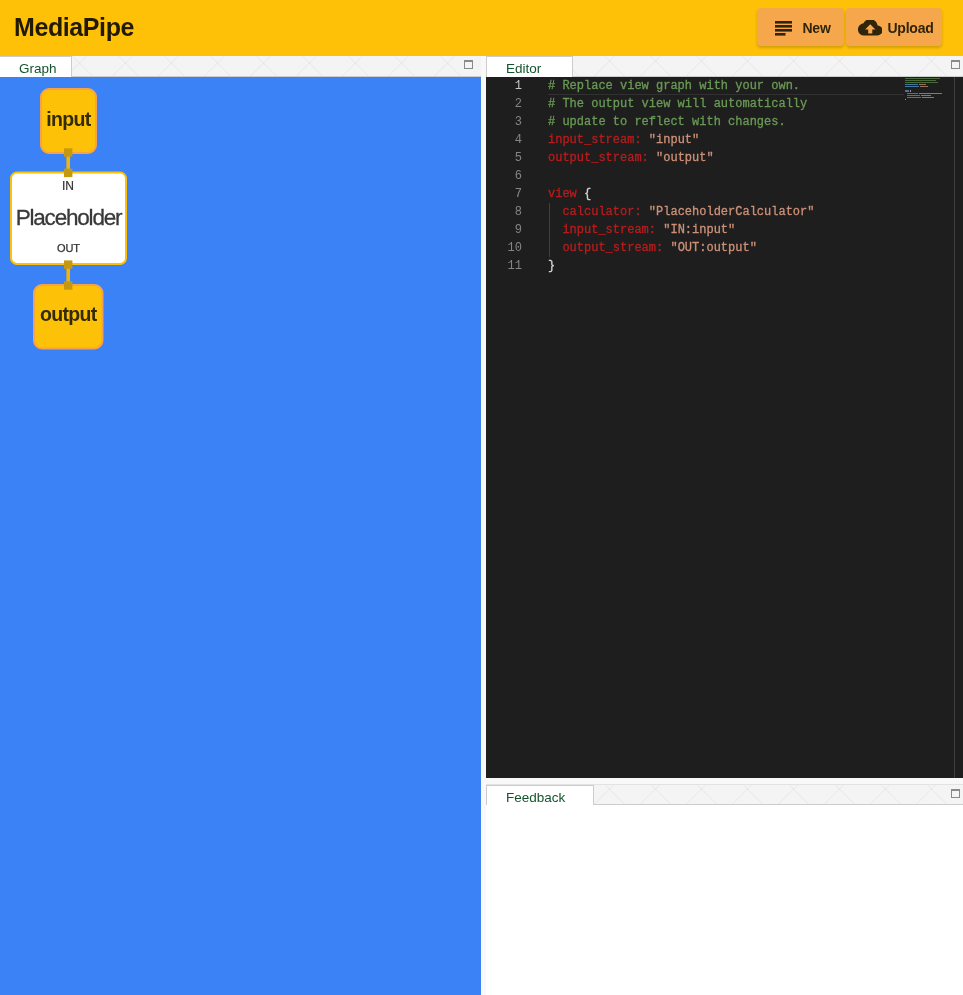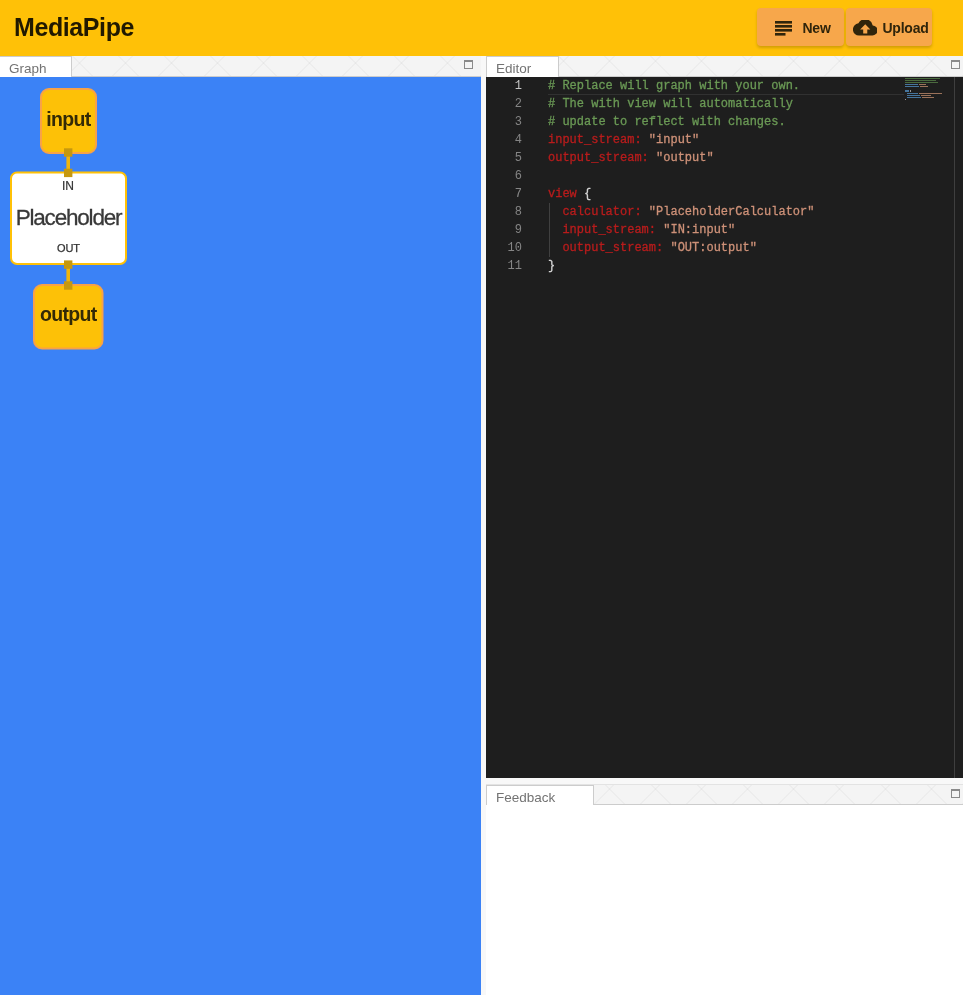--- a/index.html
+++ b/index.html
@@ -9,36 +9,36 @@
 
   
   #toolbar { left:0; top:0; width:963px; height:56px; background:#FFC107; }
   #logo { left:14px; top:0; height:55px; line-height:54px; font-size:25px;
     font-weight:bold; color:rgba(0,0,0,0.87); letter-spacing:-0.4px; }
   .btn { top:8px; height:38px; background:#F7A74B; border-radius:4px;
     box-shadow:0 2px 3px rgba(0,0,0,0.18); display:flex; align-items:center;
     justify-content:center; color:#30250b; font-size:14px; font-weight:bold;
     letter-spacing:-0.2px; }
   #btn-new { left:757px; width:87px; padding-left:5px; }
-  #btn-upload { left:846px; width:86px; padding-left:4px; }
+  #btn-upload { left:846px; width:96px; padding-left:4px; }
   .btn svg { margin-right:9px; margin-top:2px; flex:none; }
   .btn span { margin-top:2px; }
 
   
   .tabbar { background:#f4f4f4;
     background-image:
       repeating-linear-gradient(45deg, rgba(0,0,0,0.028) 0 1.2px, transparent 1.2px 32.5px),
       repeating-linear-gradient(-45deg, rgba(0,0,0,0.028) 0 1.2px, transparent 1.2px 32.5px);
     border-bottom:1px solid #cccccc; }
   #tabbar-graph  { left:0;   top:56px;  width:481px; height:21px; }
   #tabbar-editor { left:486px; top:56px; width:477px; height:21px; }
   #tabbar-feedback { left:486px; top:783.5px; width:477px; height:21.5px; border-top:1px solid #e3e3e3; }
   .tab { position:absolute; left:0; top:0; bottom:-1px; background:#ffffff;
-    border:1px solid #cccccc; border-bottom:none; color:#737373; font-size:13.5px;
-    padding-left:9px; line-height:23.5px; }
+    border:1px solid #cccccc; border-bottom:none; color:#14532d; font-size:13.5px;
+    padding-left:19px; line-height:23.5px; }
   .tab.first { border-left:none; }
   .maxi { position:absolute; top:4px; right:8px; width:9px; height:9px;
     border:1px solid #8a8a8a; border-top:2px solid #8a8a8a; background:transparent; }
 
   
   #graph-panel { left:0; top:77px; width:481px; height:918px; background:#3b82f6; }
   #vsplit { left:481px; top:56px; width:5px; height:939px; background:#f8f8f8; }
   #hsplit { left:486px; top:778px; width:477px; height:6px; background:#f8f8f8; }
   #feedback-panel { left:486px; top:805px; width:477px; height:190px; background:#fff; }
 
@@ -77,21 +77,21 @@
     <path fill="#30250b" d="M19.35 5.04A7.49 7.49 0 0 0 5.35 3.04 5.994 5.994 0 0 0 6 15h13a4.986 4.986 0 0 0 .35-9.96zM14 9v4h-4V9H7l5-5 5 5h-3z" transform="scale(1.02)"></path>
   </svg>
     <span>Upload</span>
 </div>
 
 <div class="abs tabbar" id="tabbar-graph">
   <div class="tab first" style="width:72px;">Graph</div>
   <div class="maxi"></div>
 </div>
 <div class="abs tabbar" id="tabbar-editor">
-  <div class="tab" style="width:73px;">Editor</div>
+  <div class="tab" style="width:87px;">Editor</div>
   <div class="maxi" style="right:3px;"></div>
 </div>
 <div class="abs tabbar" id="tabbar-feedback">
   <div class="tab" style="width:108px;">Feedback</div>
   <div class="maxi" style="right:3px;"></div>
 </div>
 
 <div class="abs" id="vsplit"></div>
 <div class="abs" id="hsplit"></div>
 <div class="abs" id="feedback-panel"></div>
@@ -126,22 +126,22 @@
  2
  3
  4
  5
  6
  7
  8
  9
 10
 11</div>
-<div class="abs" id="code"><span class="c"># Replace will graph with your own.</span>
-<span class="c"># The with view will automatically</span>
+<div class="abs" id="code"><span class="c"># Replace view graph with your own.</span>
+<span class="c"># The output view will automatically</span>
 <span class="c"># update to reflect with changes.</span>
 <span class="k">input_stream:</span> <span class="s">"input"</span>
 <span class="k">output_stream:</span> <span class="s">"output"</span>
 
 <span class="k">view</span> {
   <span class="k">calculator:</span> <span class="s">"PlaceholderCalculator"</span>
   <span class="k">input_stream:</span> <span class="s">"IN:input"</span>
   <span class="k">output_stream:</span> <span class="s">"OUT:output"</span>
 }</div>
 

